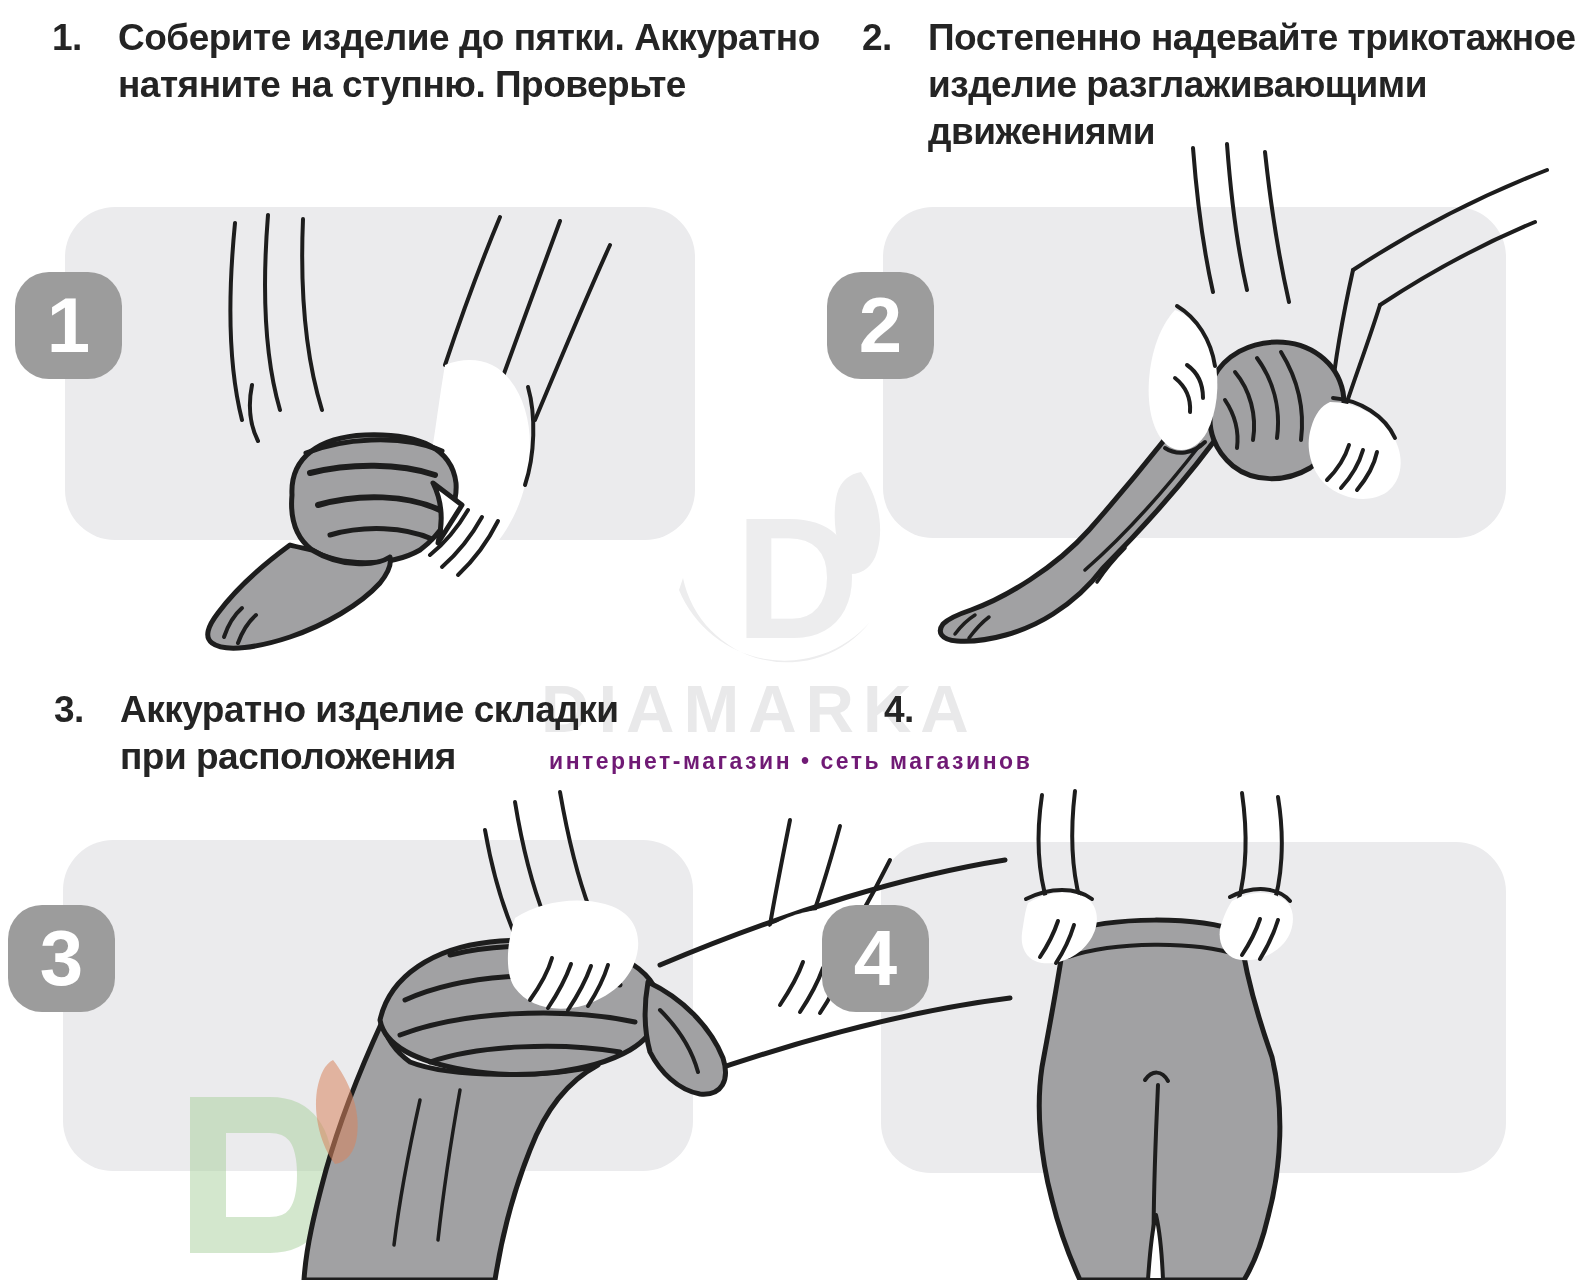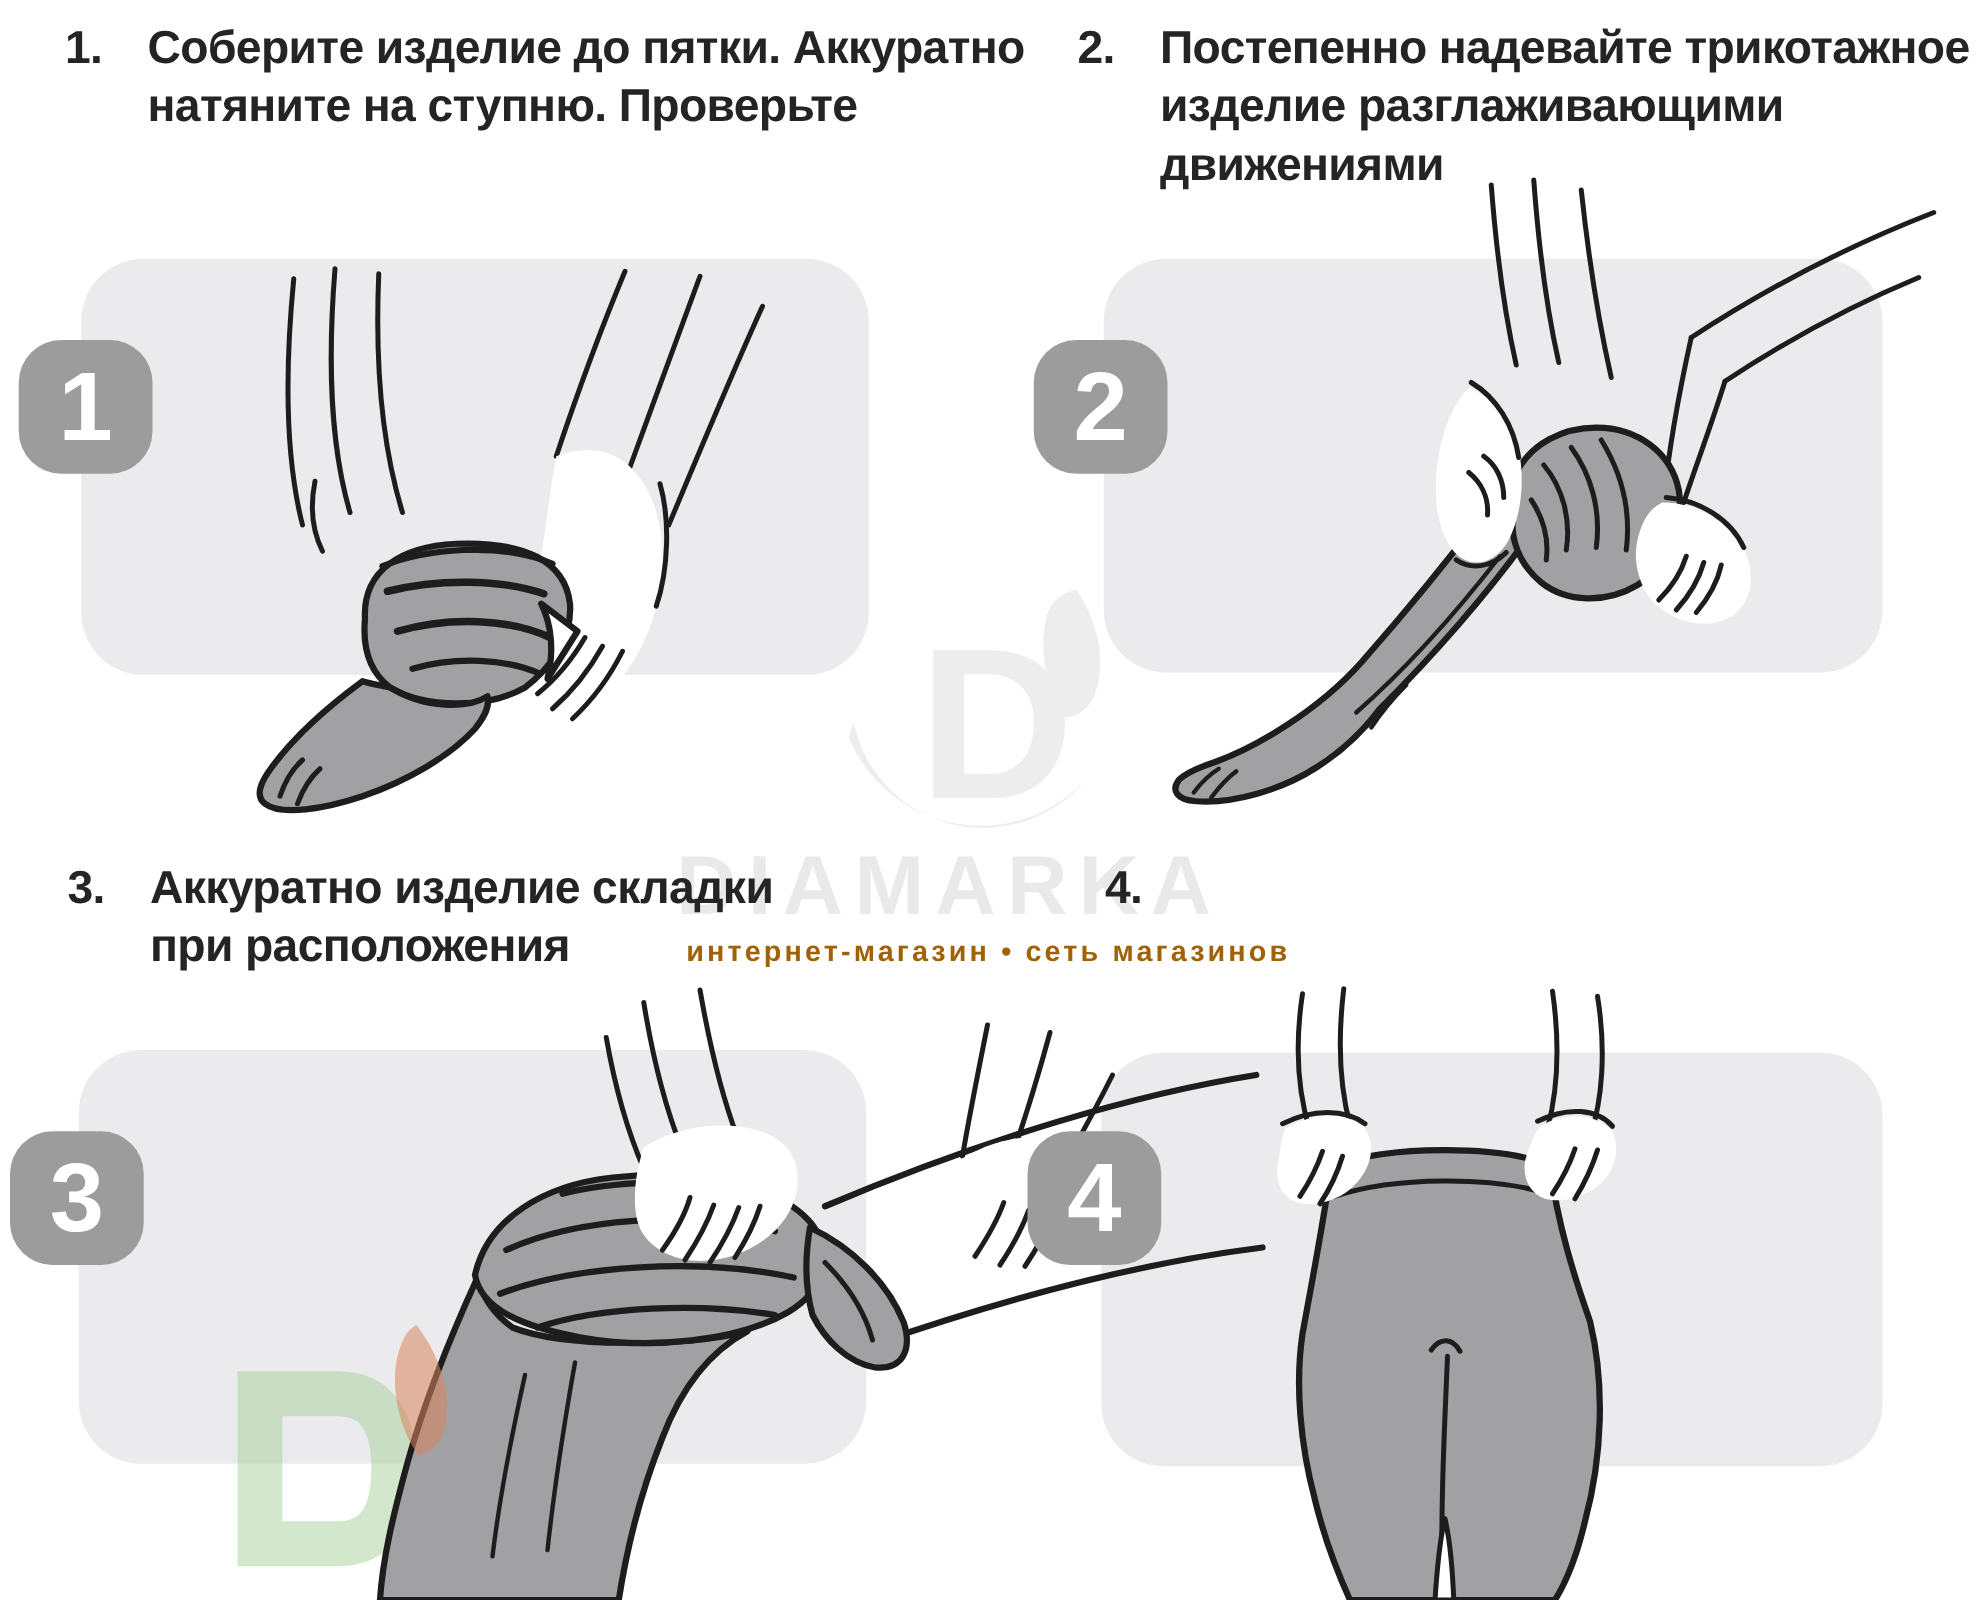--- a/index.html
+++ b/index.html
@@ -19,21 +19,21 @@
     position:absolute;display:flex;color:#242424;font-weight:bold;
     font-size:37px;line-height:47px;letter-spacing:-0.5px;
   }
   .step-num{width:46px;flex:0 0 46px;}
   .step-lines span{display:block;white-space:nowrap;margin-left:20px;}
   .wm-brand{
     position:absolute;left:541px;top:670px;color:#e9e9ea;font-weight:800;
     font-size:67px;letter-spacing:9px;white-space:nowrap;text-align:right;
   }
   .wm-tagline{
-    position:absolute;left:549px;top:748px;color:#a16207;font-weight:bold;
+    position:absolute;left:549px;top:748px;color:#701a75;font-weight:bold;
     font-size:23px;letter-spacing:2.5px;white-space:nowrap;
   }
   svg{position:absolute;overflow:visible;}
   .z0{z-index:0}.z1{z-index:1}.z2{z-index:2}.z3{z-index:3}.z4{z-index:4}.z5{z-index:5}.z6{z-index:6}
 </style>
 </head>
 <body>
 
 <div id="canvas">
 

